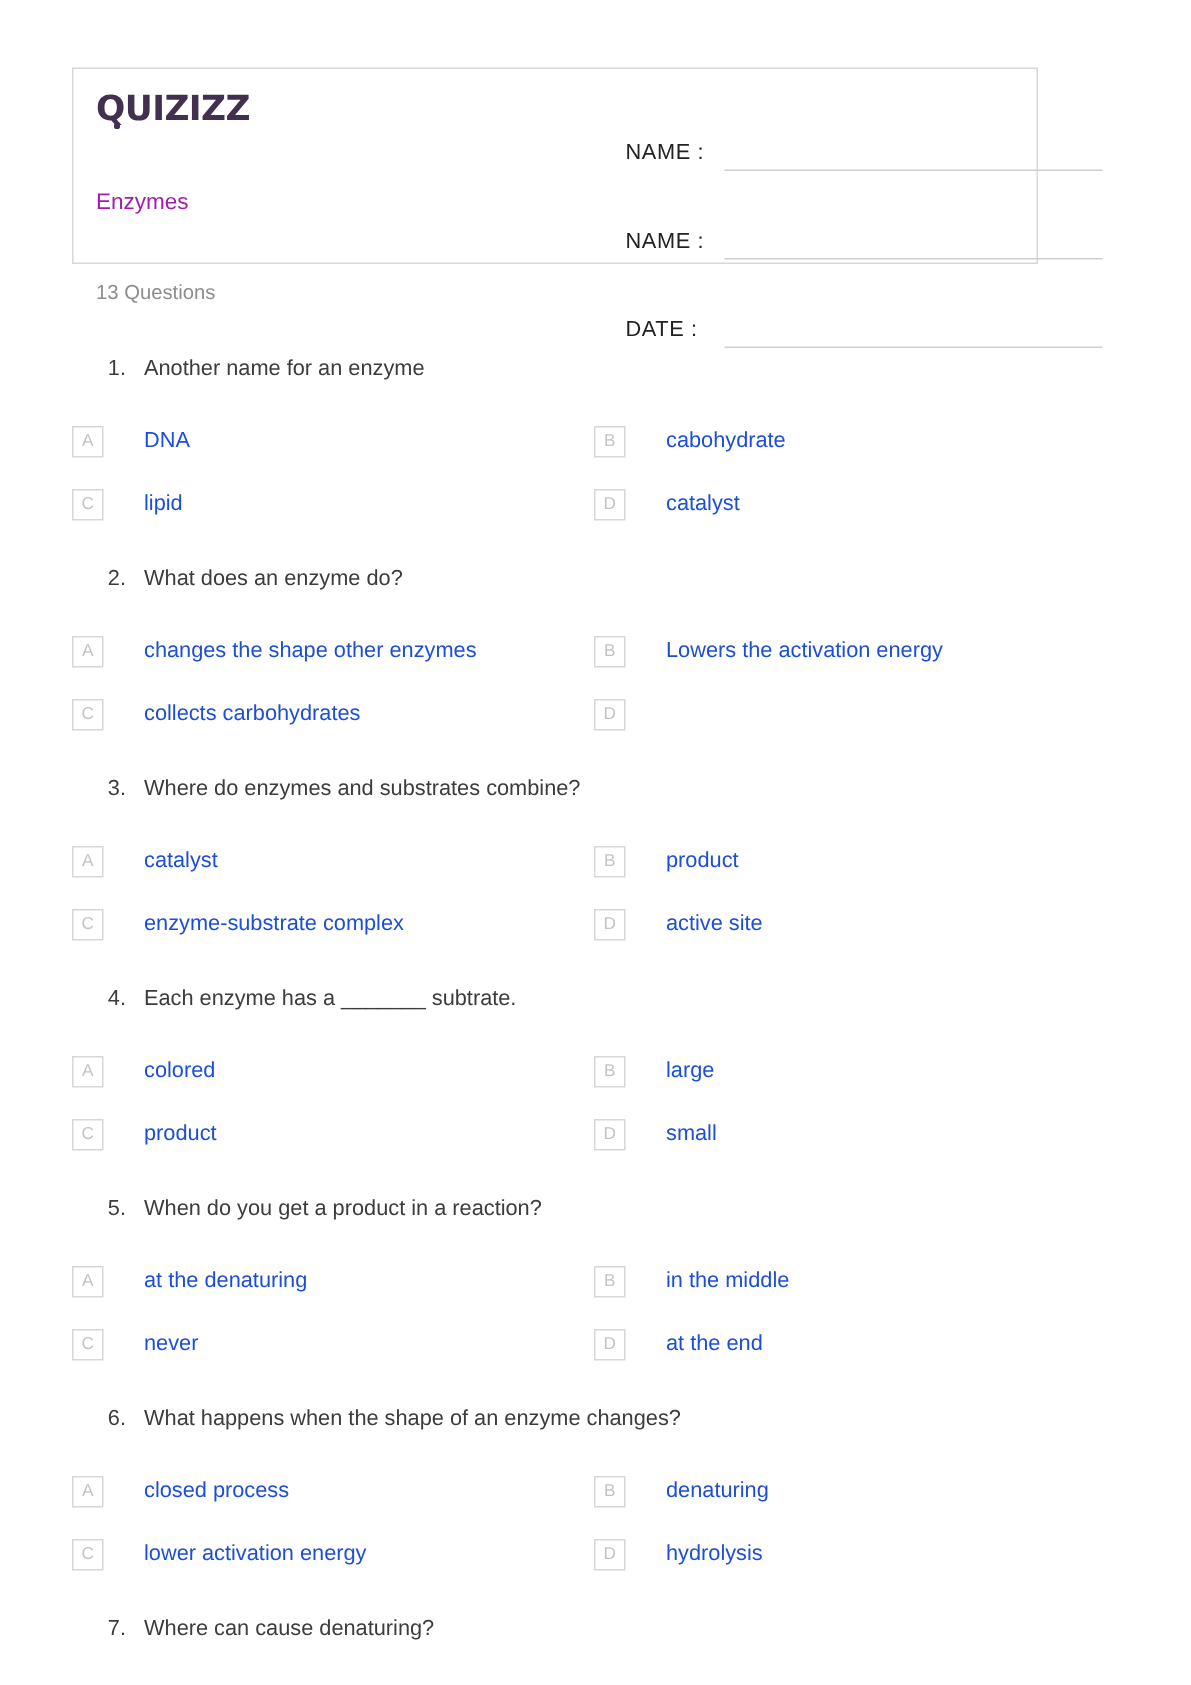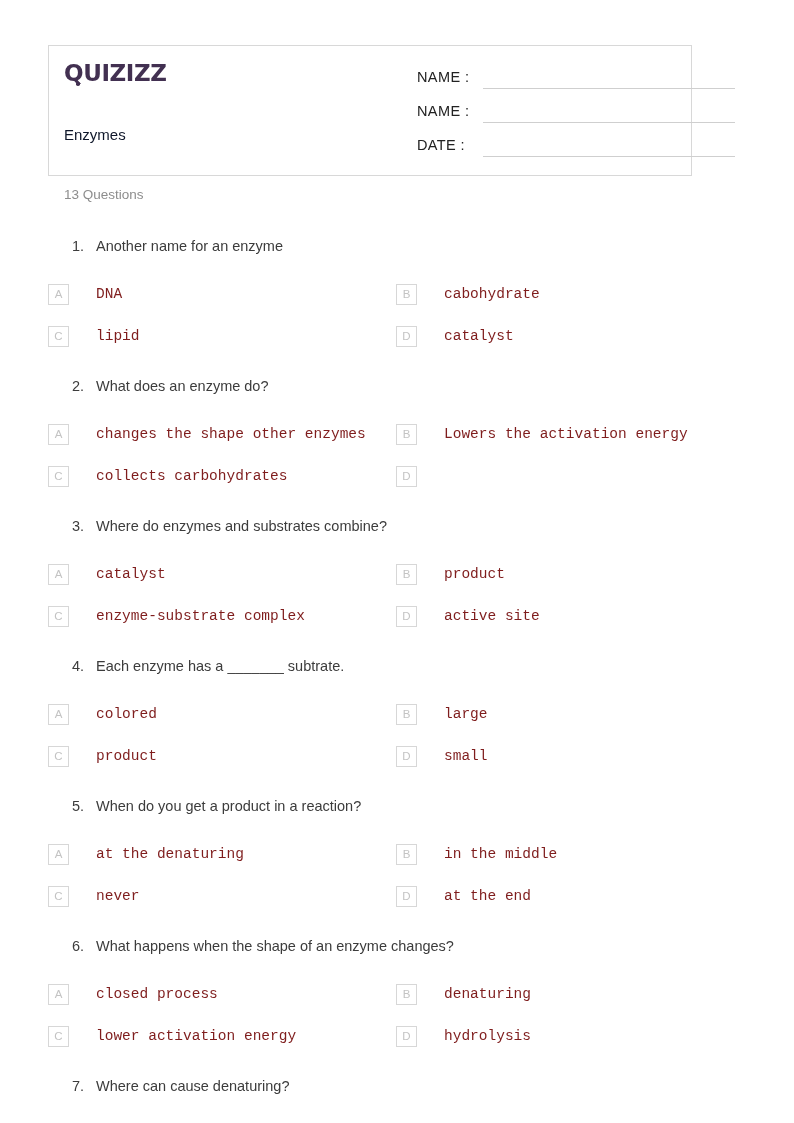--- a/index.html
+++ b/index.html
@@ -59,21 +59,21 @@
     height: 3.5px;
     border-radius: 50%;
     background: #423051;
   }
 
   .quiz-title {
     position: absolute;
     left: 15px;
     top: 80px;
     font-size: 15px;
-    color: #0f172a;
+    color: #a21caf;
     font-family: "Liberation Sans", sans-serif;
   }
   .quiz-subtitle {
     position: absolute;
     left: 15px;
     top: 101px;
     font-size: 13.5px;
     color: #8d8d8d;
     font-family: "Liberation Sans", sans-serif;
     margin-top: 40px;
@@ -81,20 +81,21 @@
 
   .fields {
     position: absolute;
     left: 368px;
     top: 21px;
     width: 318px;
   }
   .field-row {
     position: relative;
     height: 34px;
+    margin-top: 25px;
   }
   .field-label {
     position: absolute;
     left: 0;
     top: 0;
     font-size: 14.5px;
     color: #222;
     letter-spacing: 0.4px;
     white-space: nowrap;
     line-height: 20px;
@@ -168,24 +169,23 @@
     font-size: 11.5px;
     text-align: center;
     line-height: 19px;
     background: #fff;
   }
   .opt-text {
     position: absolute;
     left: 48px;
     top: 0;
     font-size: 14.5px;
-    color: #7f1d1d;
+    color: #1d4ed8;
     line-height: 21px;
     white-space: nowrap;
-    font-family: Liberation Mono, monospace;
   }
 </style>
 </head>
 <body>
 
 <div class="header-card">
 
   <div class="header-left">
     <div class="logo">
       <span class="logo-text">QUIZIZZ</span>

